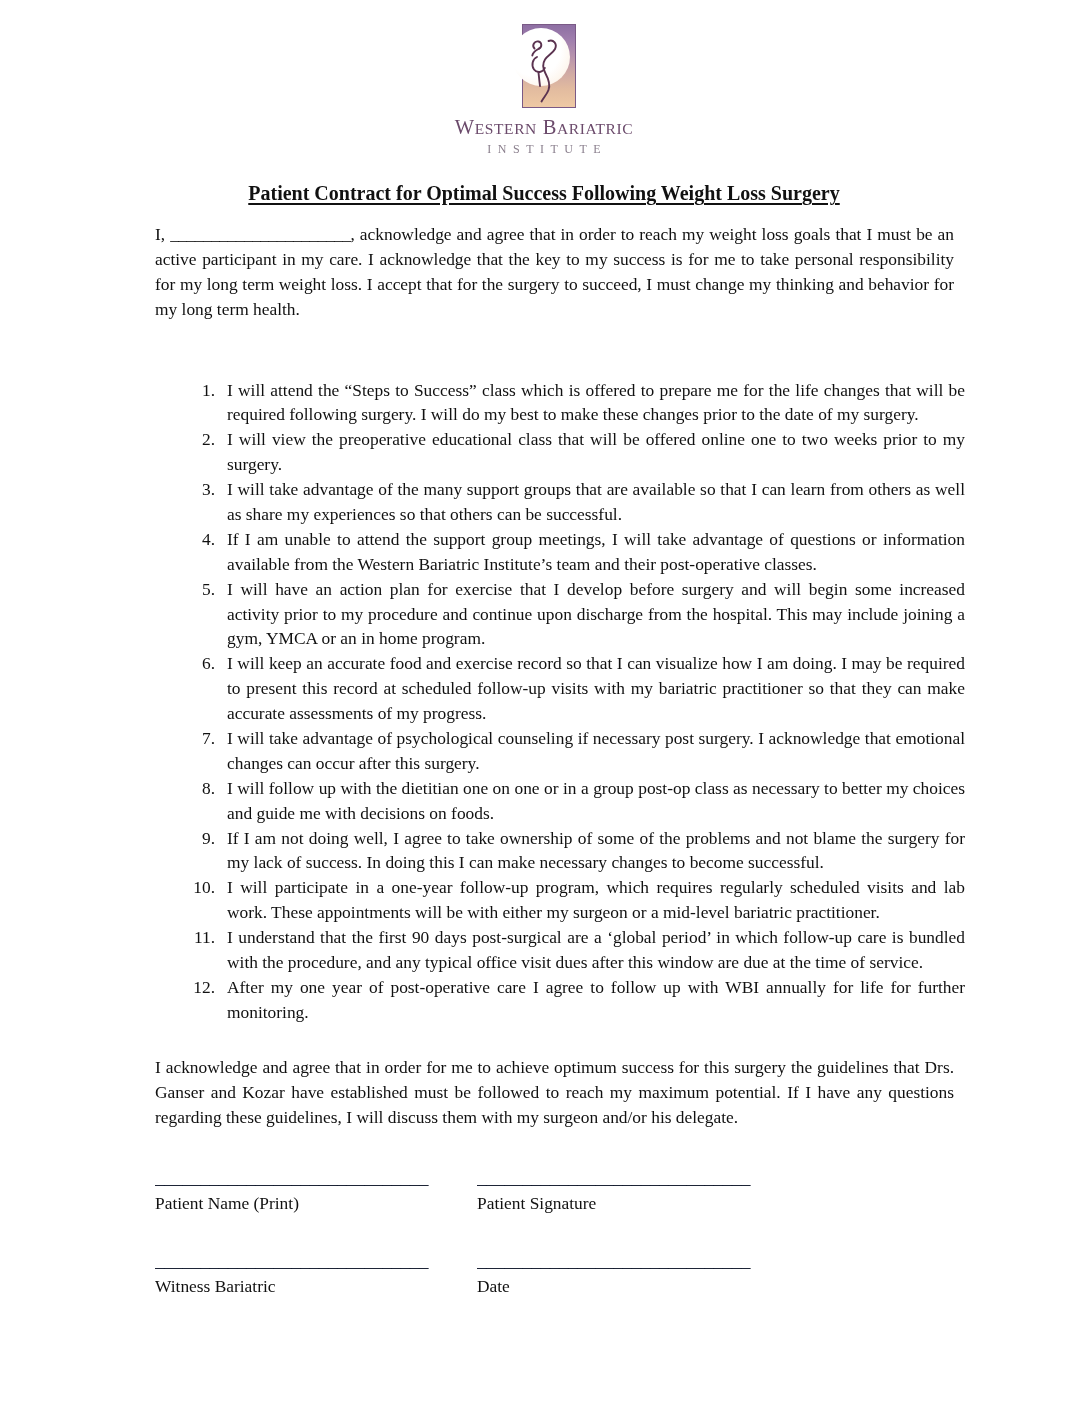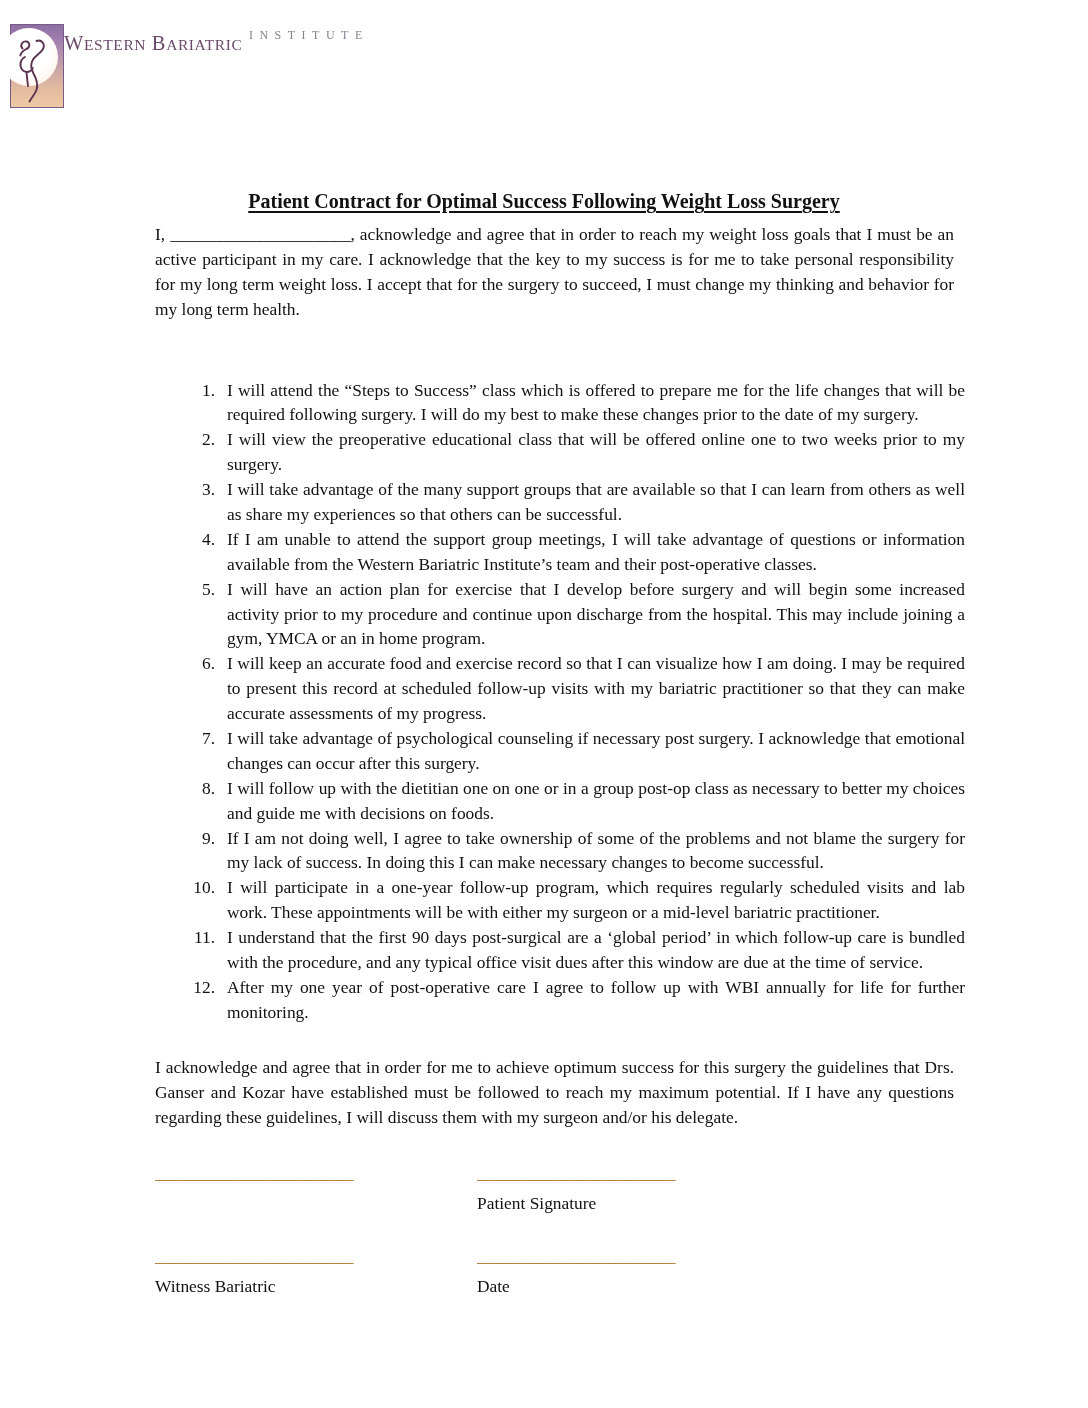--- a/index.html
+++ b/index.html
@@ -24,22 +24,22 @@
     box-sizing: border-box;
   }
 
   
   .logo-block {
     position: absolute;
     left: 0;
     right: 0;
     top: 24px;
     display: flex;
-    flex-direction: row;
-    align-items: flex-start;
+    flex-direction: column;
+    align-items: center;
   }
   .logo-mark {
     position: relative;
     width: 64px;
     height: 84px;
   }
   .logo-rect {
     position: absolute;
     left: 10px;
     top: 0;
@@ -91,21 +91,21 @@
     color: #8a7f8d;
     line-height: 1;
     text-indent: 6.5px;
   }
 
   
   .doc-title {
     position: absolute;
     left: 0;
     right: 0;
-    top: 176px;
+    top: 168px;
     text-align: center;
     font-size: 20px;
     font-weight: bold;
     line-height: 1.25;
   }
   .doc-title span {
     text-decoration: underline;
     text-underline-offset: 3px;
   }
 
@@ -168,24 +168,24 @@
     display: flex;
     margin-bottom: 36px;
   }
   .sig-col {
     width: 322px;
   }
   .sig-col.second {
     width: 322px;
   }
   .sig-rule {
-    font-size: 14px;
+    font-size: 19px;
     line-height: 1.0;
     letter-spacing: -0.4px;
-    color: #a16207;
+    color: #0f172a;
     white-space: nowrap;
     overflow: hidden;
     height: 20px;
   }
   .sig-label {
     font-size: 17.4px;
     line-height: 1.3;
     margin-top: 4px;
   }
 </style>
@@ -248,20 +248,21 @@
 
     <div class="gap-26"></div>
 
 
   </div>
 
   <div class="sig-area">
     <div class="sig-row">
       <div class="sig-col">
         <div class="sig-rule">______________________________</div>
+        <div class="sig-label">Patient Name (Print)</div>
       </div>
       <div class="sig-col second">
         <div class="sig-rule">______________________________</div>
         <div class="sig-label">Patient Signature</div>
       </div>
     </div>
     <div class="sig-row">
       <div class="sig-col">
         <div class="sig-rule">______________________________</div>
         <div class="sig-label">Witness Bariatric</div>

